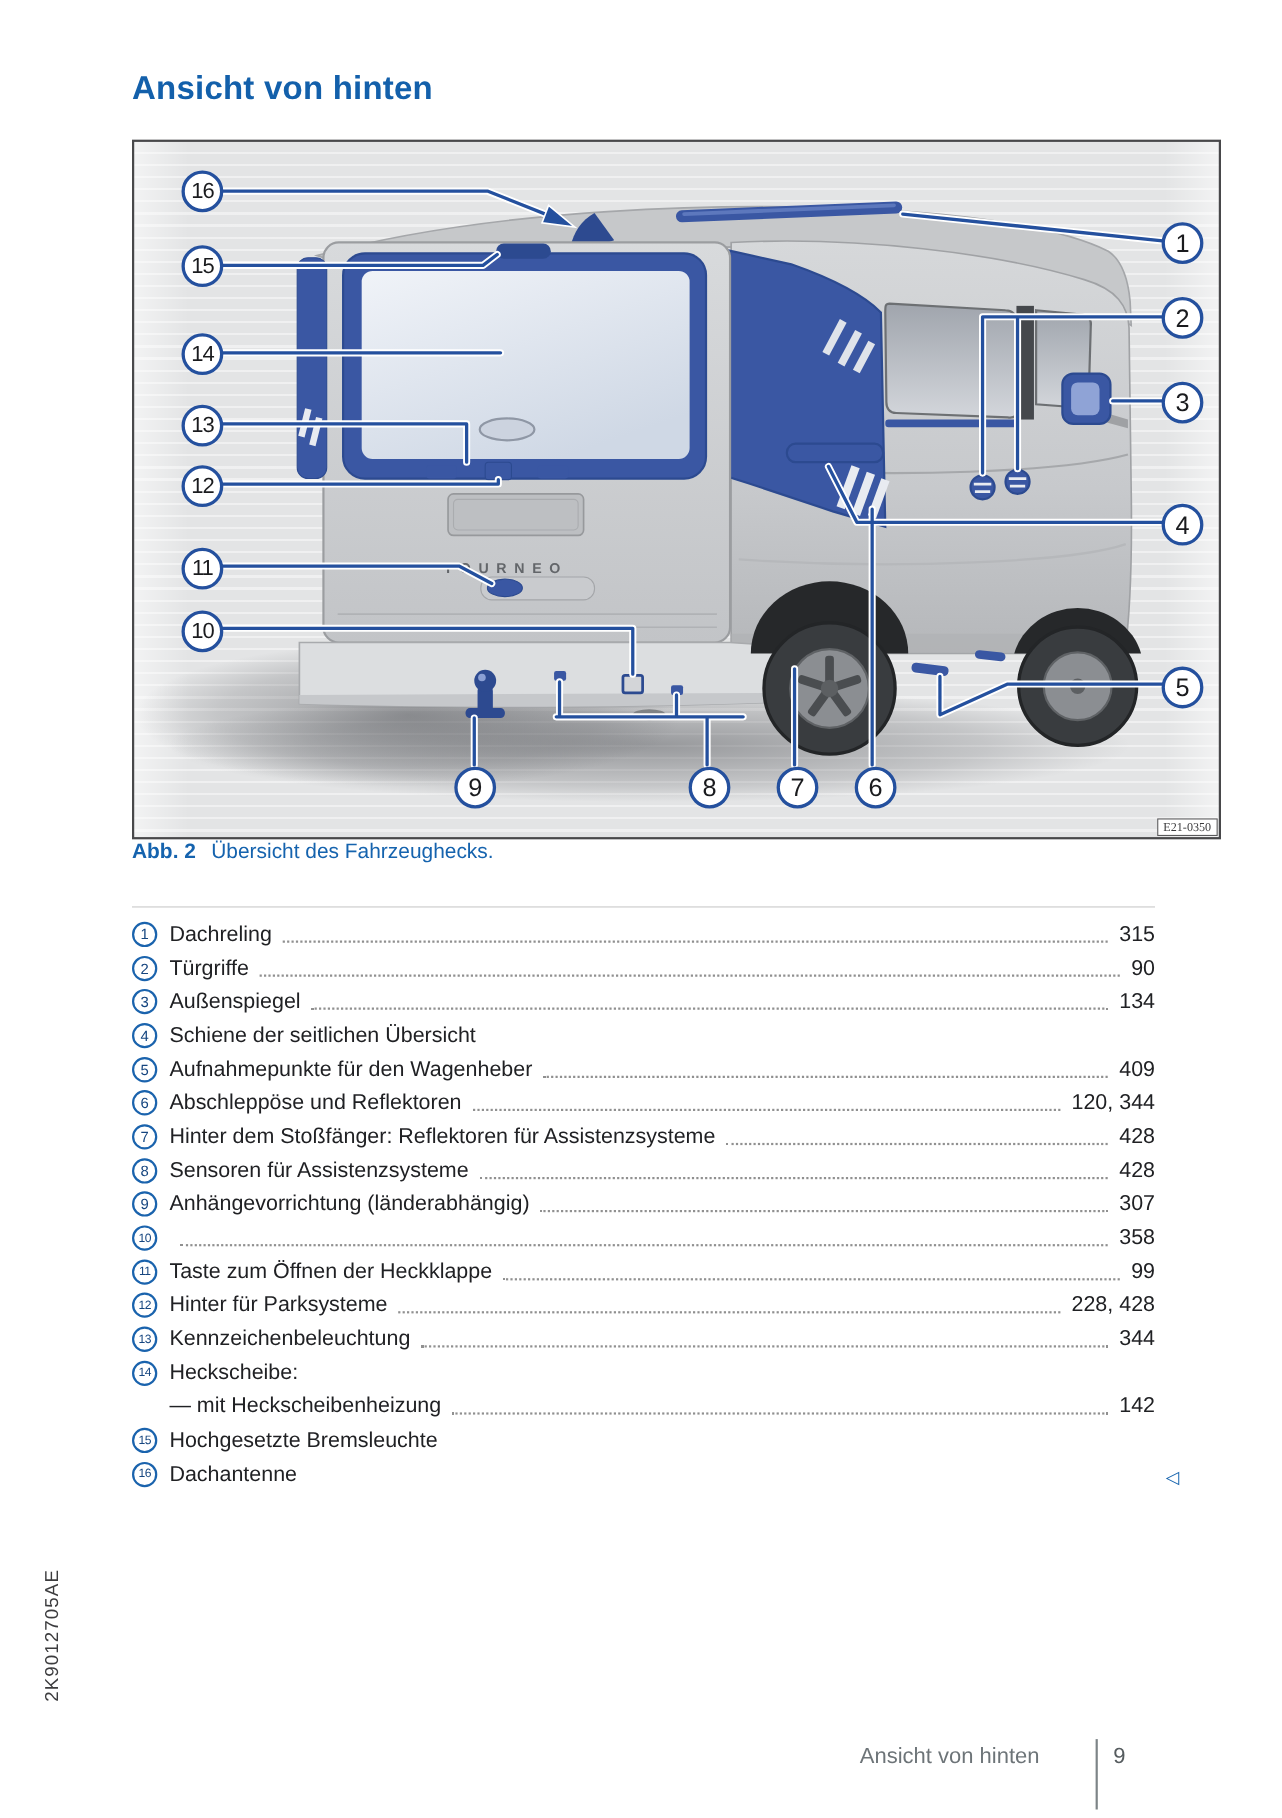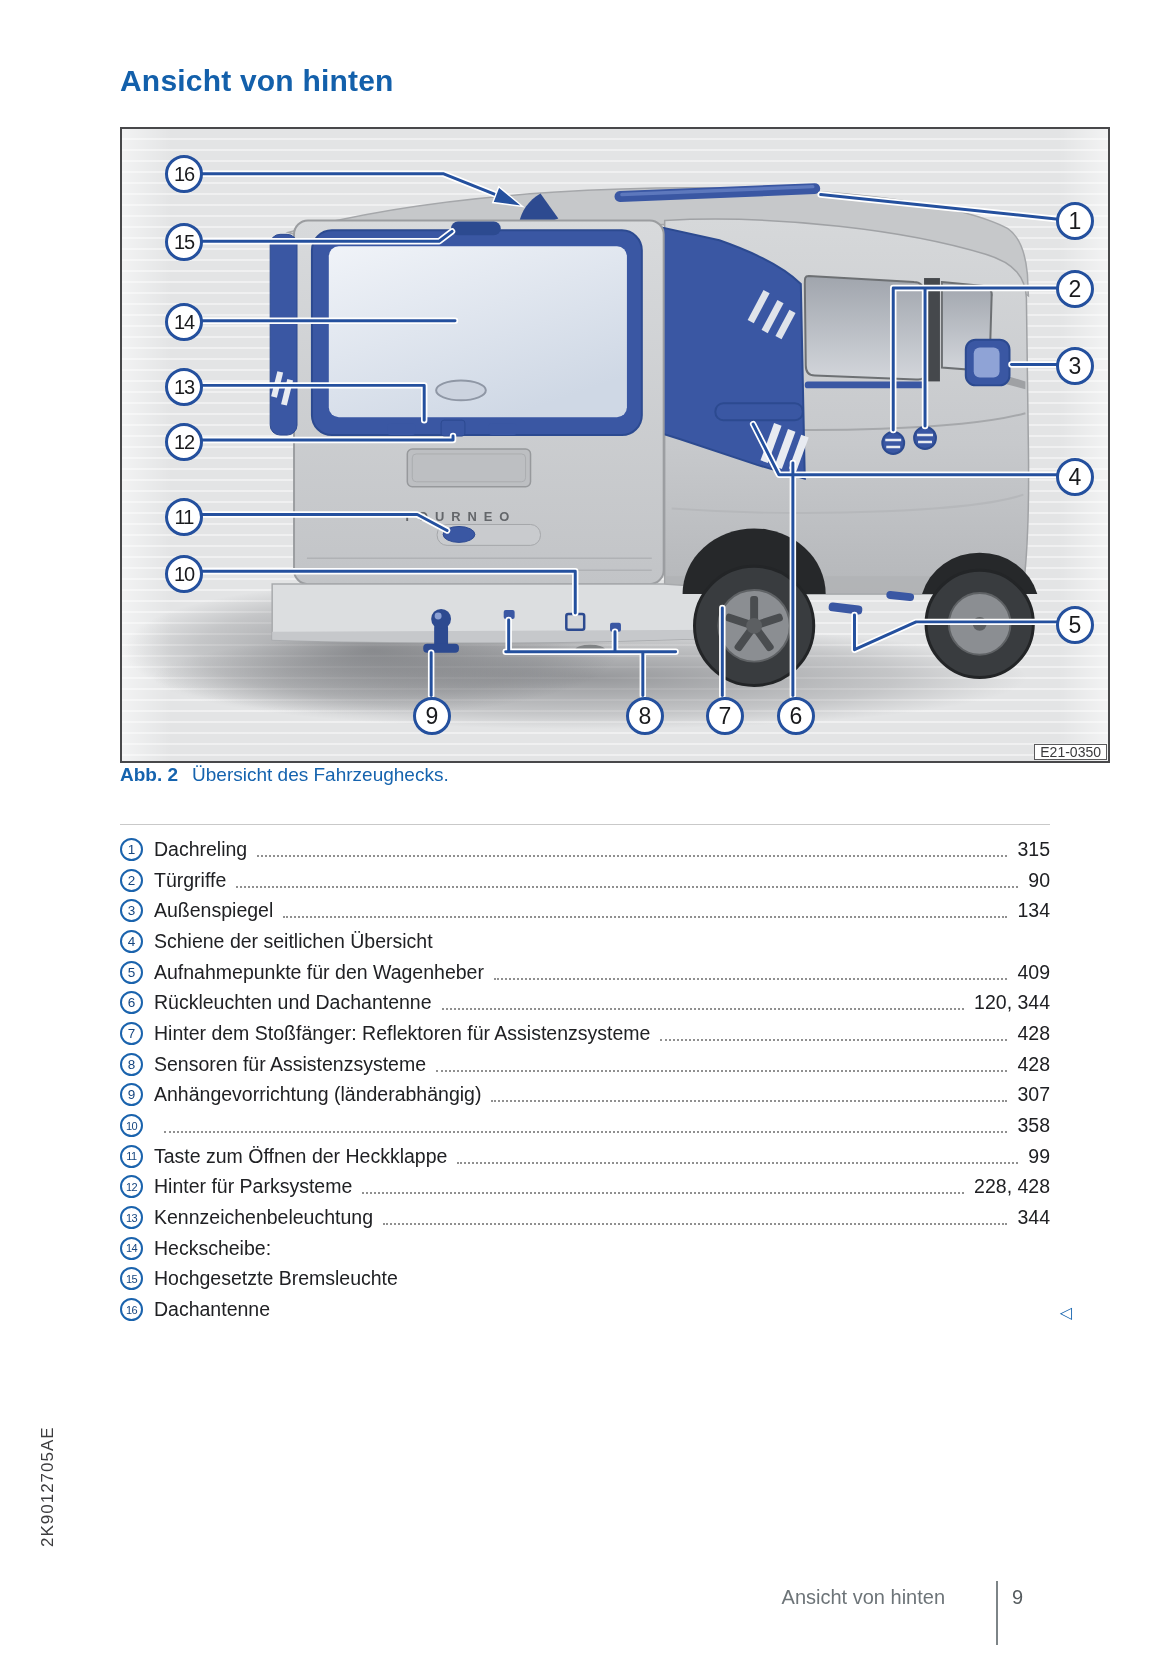--- a/index.html
+++ b/index.html
@@ -25,21 +25,21 @@
   .figure-box svg.art{position:absolute;left:0;top:0;width:100%;height:100%;}
   .callout{
     position:absolute;width:38px;height:38px;box-sizing:border-box;
     border:3px solid #24509e;border-radius:50%;background:#fff;
     display:flex;align-items:center;justify-content:center;
     font-size:23px;color:#1a1b1e;z-index:5;
   }
   .callout.two{font-size:20px;letter-spacing:-1px;}
   .e-code{
     position:absolute;right:1px;bottom:1px;background:#fff;border:1px solid #5a5a5c;
-    font-size:14px;color:#3a3a3c;padding:0 5px;line-height:14px;z-index:6;
+    font-size:11px;color:#3a3a3c;padding:0 5px;line-height:14px;z-index:6;font-family:Liberation Serif, serif;
   }
   
   .figure-caption{position:absolute;left:120px;top:764px;font-size:19px;color:#1563ae;}
   .figure-caption .cap-label{font-weight:bold;margin-right:14px;}
   
   .legend{
     position:absolute;left:120px;top:824px;width:930px;
     border-top:1px solid #c9c9c9;padding-top:9px;
   }
   .legend-row{display:flex;align-items:center;height:30.7px;font-size:19.5px;color:#202124;}
@@ -306,21 +306,21 @@
     <span class="pages"></span>
   </div>
   <div class="legend-row">
     <span class="lnum">5</span>
     <span class="label">Aufnahmepunkte für den Wagenheber</span>
     <span class="dots"></span>
     <span class="pages">409</span>
   </div>
   <div class="legend-row">
     <span class="lnum">6</span>
-    <span class="label">Rückleuchten und Dachantenne</span>
+    <span class="label">Abschleppöse und Reflektoren</span>
     <span class="dots"></span>
     <span class="pages">120, 344</span>
   </div>
   <div class="legend-row">
     <span class="lnum">7</span>
     <span class="label">Hinter dem Stoßfänger: Reflektoren für Assistenzsysteme</span>
     <span class="dots"></span>
     <span class="pages">428</span>
   </div>
   <div class="legend-row">
@@ -357,20 +357,25 @@
     <span class="label">Kennzeichenbeleuchtung</span>
     <span class="dots"></span>
     <span class="pages">344</span>
   </div>
   <div class="legend-row no-dots">
     <span class="lnum two">14</span>
     <span class="label">Heckscheibe:</span>
     <span class="dots"></span>
     <span class="pages"></span>
   </div>
+  <div class="legend-row sub">
+    <span class="label">— mit Heckscheibenheizung</span>
+    <span class="dots"></span>
+    <span class="pages">142</span>
+  </div>
   <div class="legend-row no-dots">
     <span class="lnum two">15</span>
     <span class="label">Hochgesetzte Bremsleuchte</span>
     <span class="dots"></span>
     <span class="pages"></span>
   </div>
   <div class="legend-row no-dots">
     <span class="lnum two">16</span>
     <span class="label">Dachantenne</span>
     <span class="dots"></span>

